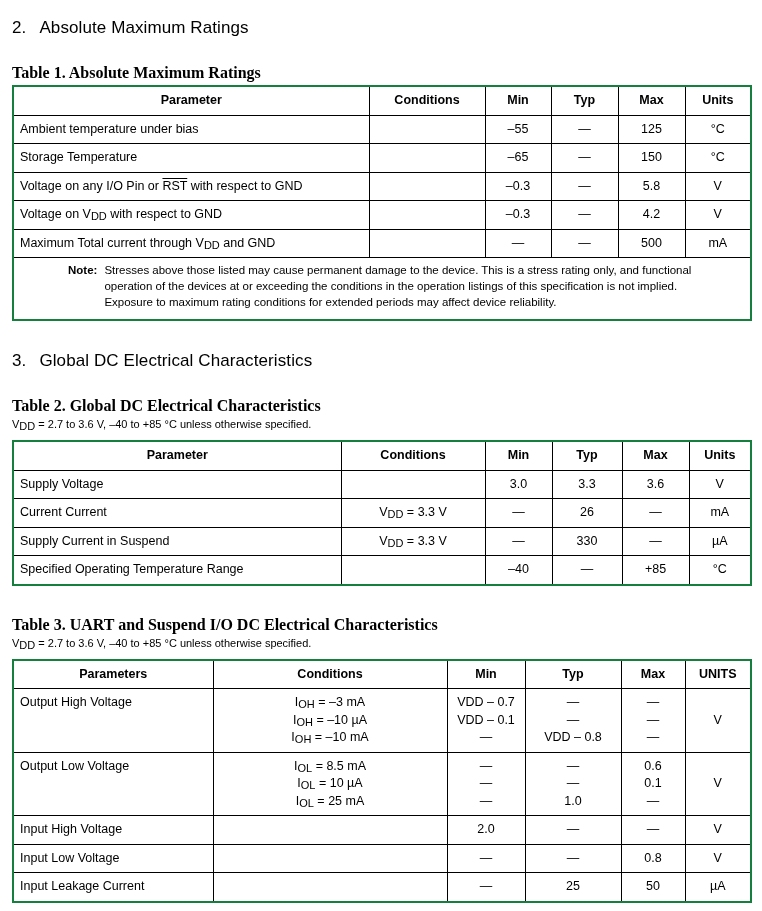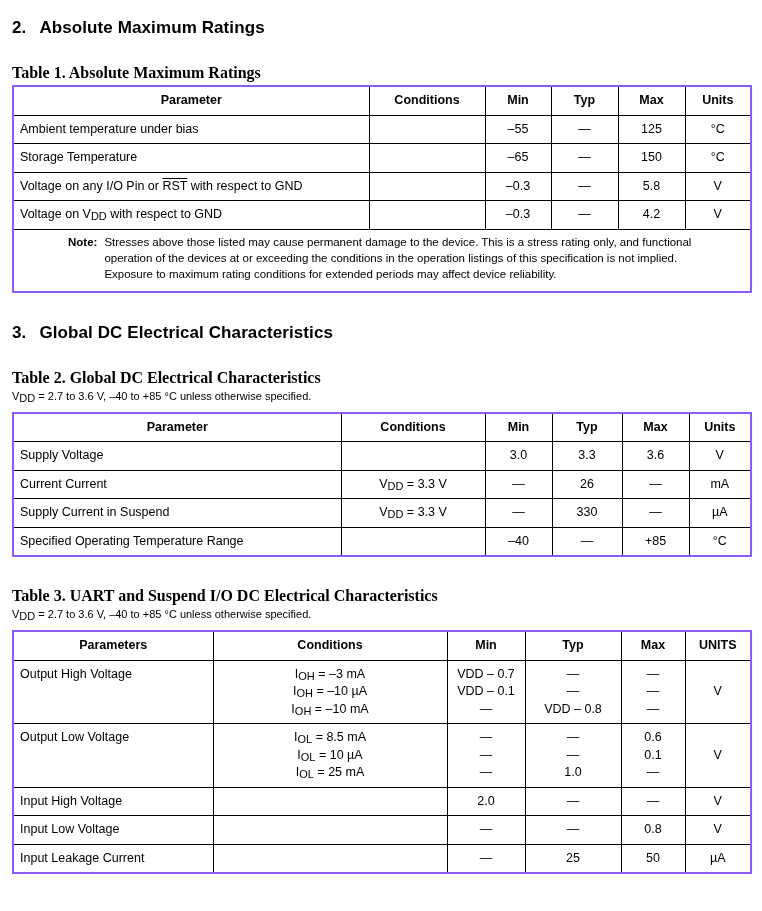--- a/index.html
+++ b/index.html
@@ -6,42 +6,42 @@
   html, body { background: #ffffff; }
   body {
     width: 762px;
     color: #000;
     font-family: "Liberation Sans", sans-serif;
   }
   .page { padding: 12px 12px 10px 12px; }
 
   h1.section {
     font-size: 17px;
-    font-weight: bold;
+    font-weight: normal;
     margin: 6px 0 26px 0;
     letter-spacing: 0.1px;
   }
   h1.section .sec-num { margin-right: 13px; }
 
   .tcaption {
     font-size: 16px;
     font-weight: bold;
     margin: 0 0 3px 0;
     font-family: Liberation Serif, serif;
   }
   .tsubtitle {
     font-size: 11px;
     margin: 0 0 10px 0;
   }
 
   table.dtable {
     border-collapse: collapse;
     table-layout: fixed;
     width: 738px;
-    border: 2px solid #8b5cf6;
+    border: 2px solid #15803d;
     margin-bottom: 30px;
   }
   .dtable th, .dtable td {
     border: 1px solid #000;
     font-size: 12.5px;
     line-height: 1.4;
     padding: 5px 6px;
   }
   .dtable th { text-align: center; font-weight: bold; vertical-align: middle; }
   td.c-param { text-align: left; vertical-align: top; }
@@ -126,20 +126,28 @@
         </tr>
         <tr>
           <td class="c-param">Voltage on V<sub>DD</sub> with respect to GND</td>
           <td class="c-val"></td>
           <td class="c-val">–0.3</td>
           <td class="c-val">—</td>
           <td class="c-val">4.2</td>
           <td class="c-val">V</td>
         </tr>
         <tr>
+          <td class="c-param">Maximum Total current through V<sub>DD</sub> and GND</td>
+          <td class="c-val"></td>
+          <td class="c-val">—</td>
+          <td class="c-val">—</td>
+          <td class="c-val">500</td>
+          <td class="c-val">mA</td>
+        </tr>
+        <tr>
           <td colspan="6" class="note-cell">
             <div class="note">
               <span class="note-label">Note:</span>
               <span class="note-text">Stresses above those listed may cause permanent damage to the device. This is a stress rating only, and functional operation of the devices at or exceeding the conditions in the operation listings of this specification is not implied. Exposure to maximum rating conditions for extended periods may affect device reliability.</span>
             </div>
           </td>
         </tr>
       </tbody>
   </table>
 

